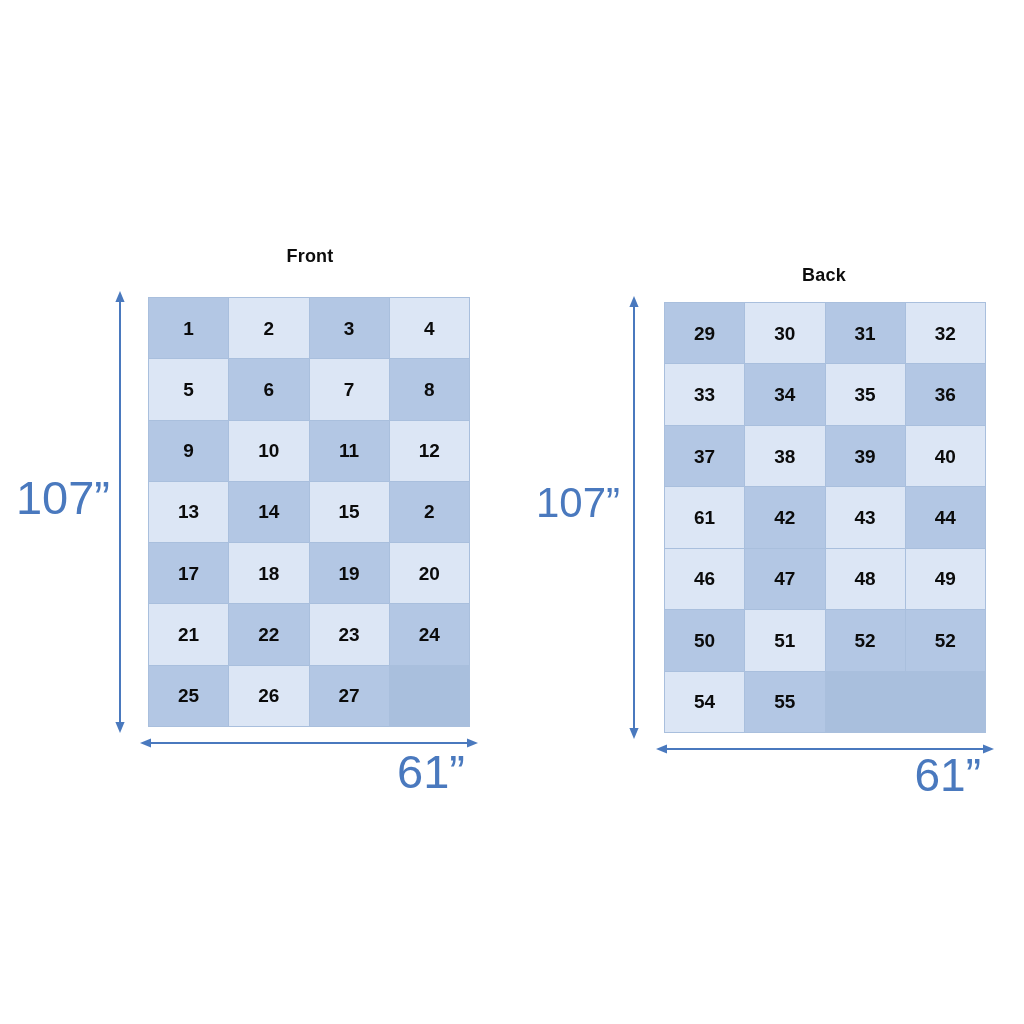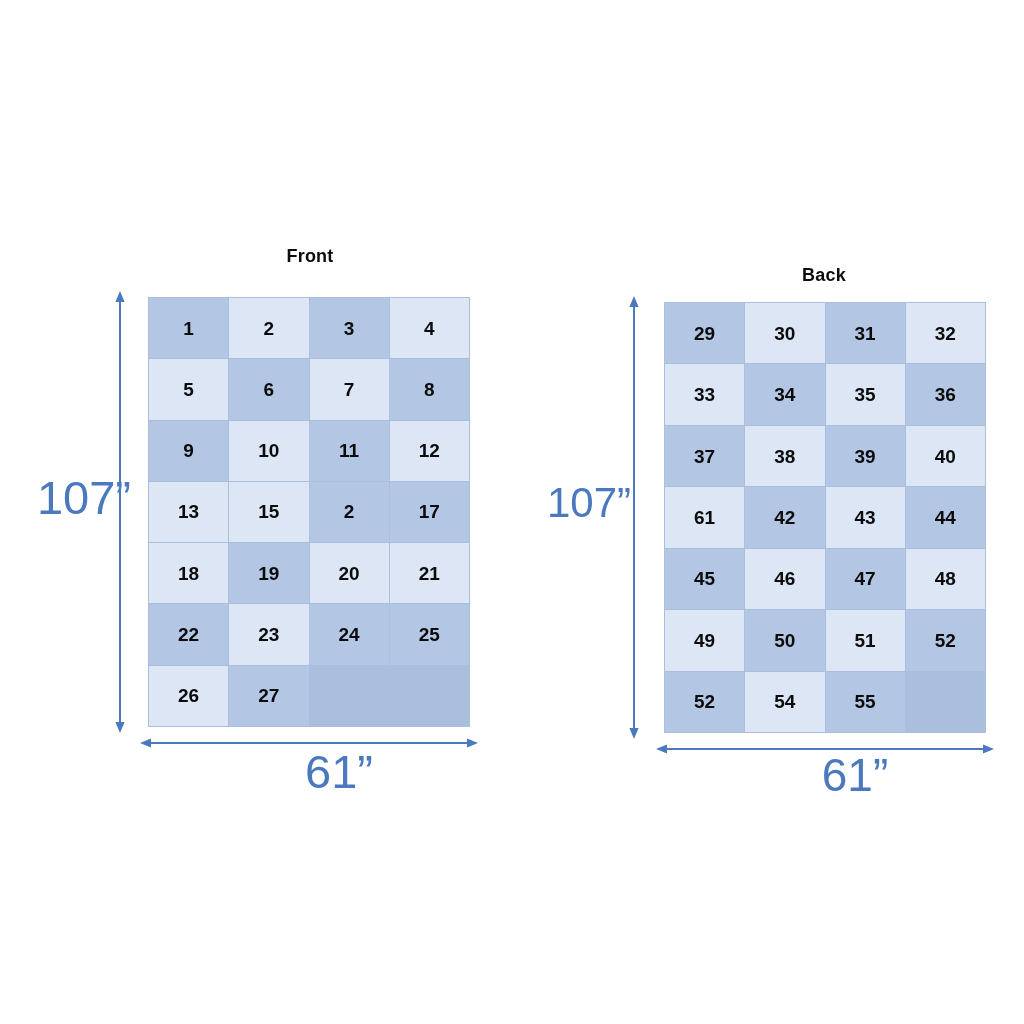--- a/index.html
+++ b/index.html
@@ -76,24 +76,23 @@
   #arrow-back-v  { left: 626px; top: 296px; height: 443px; }
   #arrow-front-h { left: 140px; top: 735px; width: 338px; }
   #arrow-back-h  { left: 656px; top: 741px; width: 338px; }
 
   
   .dim-label {
     position: absolute;
     color: #4a79be;
     font-weight: normal;
     white-space: nowrap;
-    text-align: center;
+    text-align: right;
     line-height: 1;
     user-select: none;
-    padding-left: 29px;
   }
   #label-front-h { left: 155px; top: 748px; width: 310px; font-size: 47px; }
   #label-back-h  { left: 671px; top: 752px; width: 310px; font-size: 46px; }
   #label-front-v { left: 0px;   top: 474px; width: 110px; font-size: 47px; }
   #label-back-v  { left: 500px; top: 482px; width: 120px; font-size: 42px; }
 </style>
 </head>
 <body>
 
 <div class="stage">
@@ -107,20 +106,21 @@
       <div class="cell light">4</div>
       <div class="cell light">5</div>
       <div class="cell dark">6</div>
       <div class="cell light">7</div>
       <div class="cell dark">8</div>
       <div class="cell dark">9</div>
       <div class="cell light">10</div>
       <div class="cell dark">11</div>
       <div class="cell light">12</div>
       <div class="cell light">13</div>
+      <div class="cell dark">14</div>
       <div class="cell light">15</div>
       <div class="cell dark">2</div>
       <div class="cell dark">17</div>
       <div class="cell light">18</div>
       <div class="cell dark">19</div>
       <div class="cell light">20</div>
       <div class="cell light">21</div>
       <div class="cell dark">22</div>
       <div class="cell light">23</div>
       <div class="cell dark">24</div>
@@ -161,21 +161,20 @@
       <div class="cell light">35</div>
       <div class="cell dark">36</div>
       <div class="cell dark">37</div>
       <div class="cell light">38</div>
       <div class="cell dark">39</div>
       <div class="cell light">40</div>
       <div class="cell light">61</div>
       <div class="cell dark">42</div>
       <div class="cell light">43</div>
       <div class="cell dark">44</div>
-      <div class="cell dark">45</div>
       <div class="cell light">46</div>
       <div class="cell dark">47</div>
       <div class="cell light">48</div>
       <div class="cell light">49</div>
       <div class="cell dark">50</div>
       <div class="cell light">51</div>
       <div class="cell dark">52</div>
       <div class="cell dark">52</div>
       <div class="cell light">54</div>
       <div class="cell dark">55</div>

